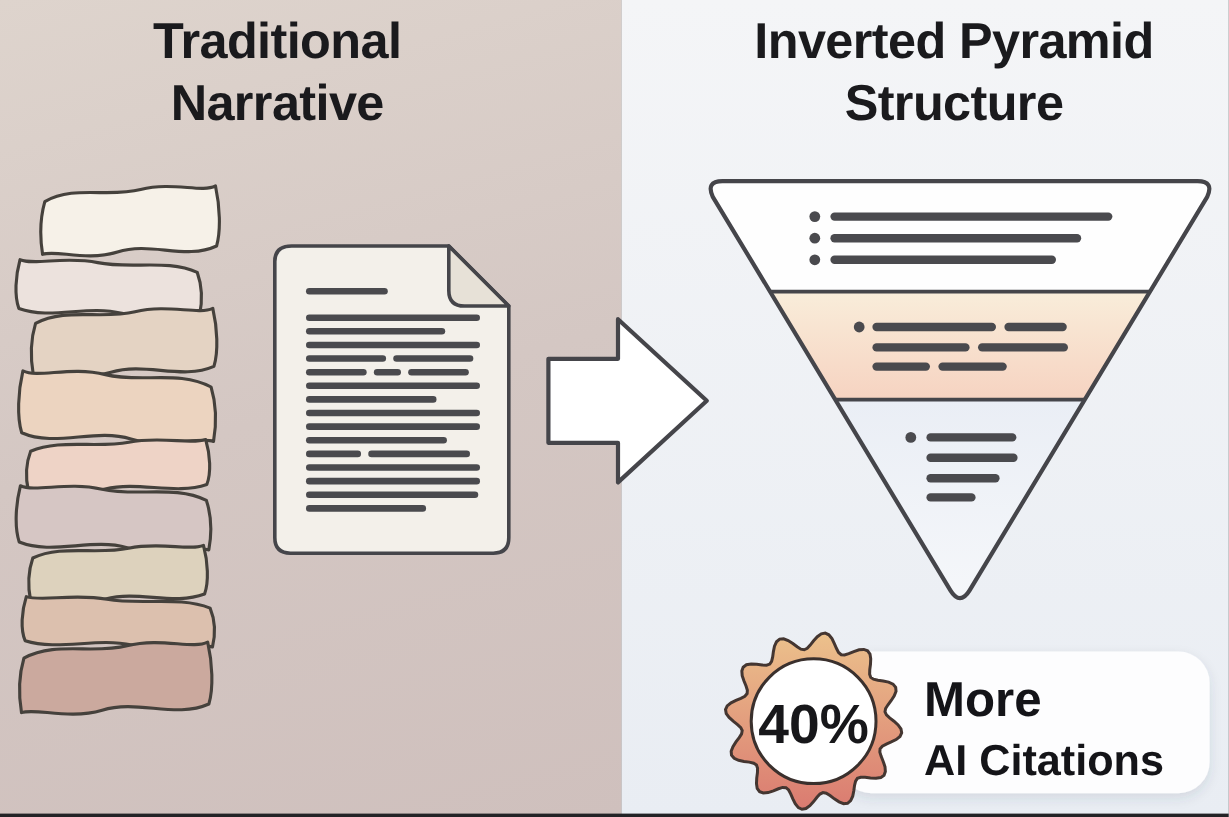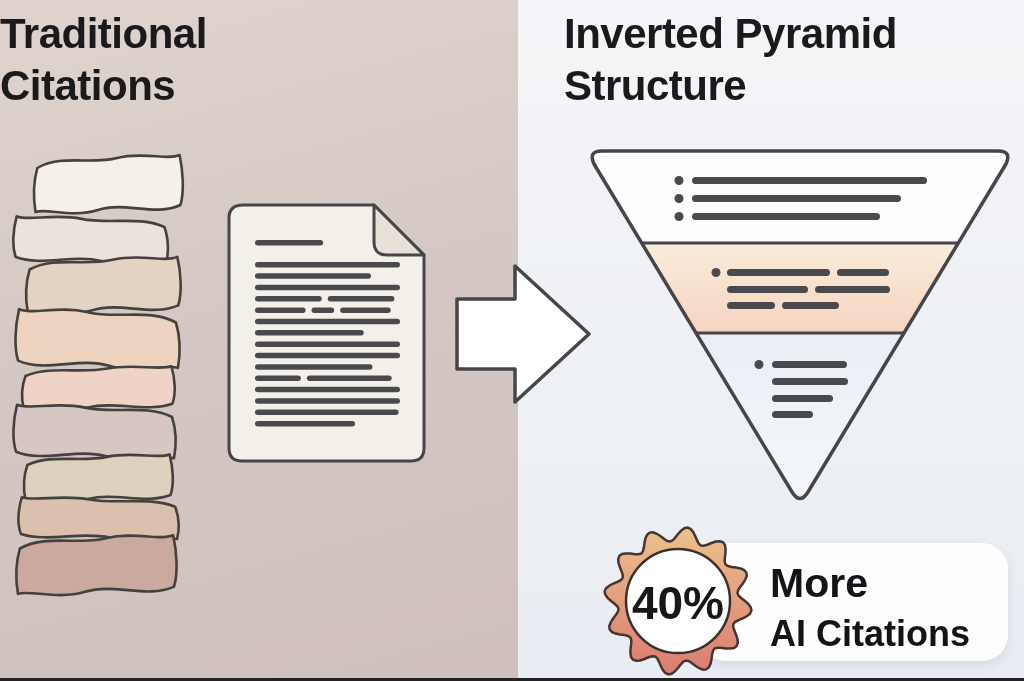--- a/index.html
+++ b/index.html
@@ -5,21 +5,21 @@
   html,body{margin:0;padding:0;background:#888;}
   .stage{
     position:relative;width:1024px;height:681px;overflow:hidden;
     font-family:"Liberation Sans","DejaVu Sans",sans-serif;
     --outline:#45454a;
   }
   .bg{position:absolute;top:0;bottom:0;}
   .bg-left{left:0;width:518px;}
   .bg-right{left:518px;right:0;}
   .panel-title{
-    position:absolute;top:8px;
+    position:absolute;top:8px;text-align:center;
     font-size:42px;line-height:52px;font-weight:800;
     color:#1a1a1d;letter-spacing:-0.5px;
   }
   .panel-title.left{left:0;width:462px;}
   .panel-title.right{left:564px;width:462px;}
   svg.art{position:absolute;left:0;top:0;z-index:3;}
   .bottom-edge{position:absolute;left:0;right:0;bottom:0;height:3px;background:#232326;z-index:6;}
   text.badge-num{font-family:"Liberation Sans","DejaVu Sans",sans-serif;font-weight:800;font-size:46px;fill:#17171a;}
   text.pill-line1{font-family:"Liberation Sans","DejaVu Sans",sans-serif;font-weight:800;font-size:41px;fill:#141418;}
   text.pill-line2{font-family:"Liberation Sans","DejaVu Sans",sans-serif;font-weight:800;font-size:36px;fill:#141418;}
@@ -27,21 +27,21 @@
 </head>
 <body>
 
 <div class="stage" style="--outline: #45454a;">
 
   <div class="bg bg-left" style="background: linear-gradient(165deg, rgb(222, 212, 205) 0%, rgb(212, 199, 195) 50%, rgb(207, 192, 189) 100%);"></div>
   <div class="bg bg-right" style="background: linear-gradient(rgb(244, 245, 247) 0%, rgb(233, 237, 243) 100%);"></div>
 
   <div class="panel-title left">
     <div>Traditional</div>
-    <div>Citations</div>
+    <div>Narrative</div>
   </div>
 
   <div class="panel-title right">
     <div>Inverted Pyramid</div>
     <div>Structure</div>
   </div>
 
   <svg class="art" width="1024" height="681" viewBox="0 0 1024 681">
     <defs>
       <linearGradient id="gradMid" x1="0" y1="243" x2="0" y2="333" gradientUnits="userSpaceOnUse">

